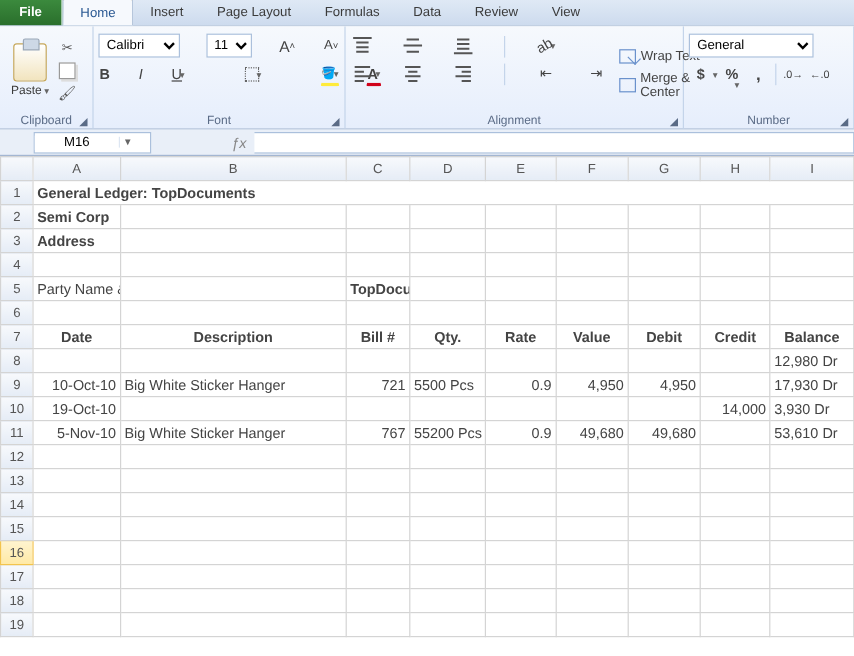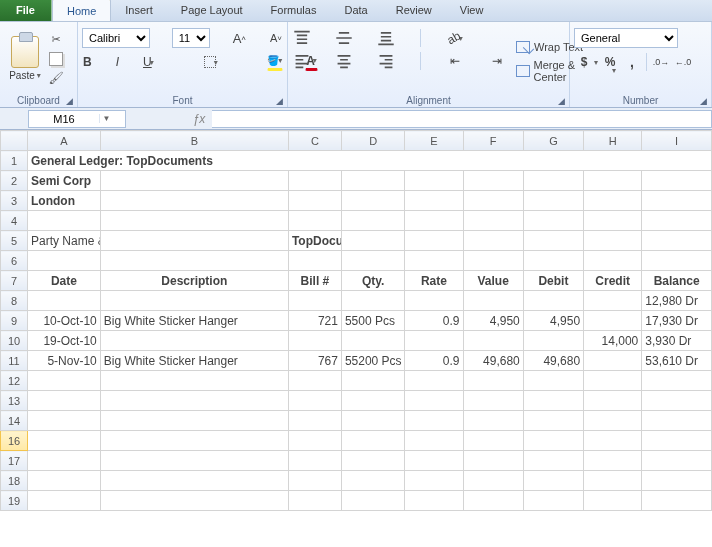--- a/index.html
+++ b/index.html
@@ -21,21 +21,21 @@
   .big-btn { width: 42px; display: flex; flex-direction: column; align-items: center; justify-content: center; }
   .clip-icon { width: 28px; height: 32px; border: 1px solid #c7a85a; border-radius: 3px; background: linear-gradient(#fff,#f2e4be); position: relative; }
   .clip-icon::before { content: ""; position: absolute; top: -5px; left: 7px; width: 12px; height: 8px; border: 1px solid #9aa7b7; border-radius: 2px 2px 0 0; background: #cdd8e6; }
   .big-btn span.cap { font-size: 10px; color: #3b3b3b; margin-top: 2px; display: flex; align-items: center; gap: 2px; }
   .mini-col { display: flex; flex-direction: column; gap: 3px; justify-content: center; padding: 2px 2px; }
   .mini { width: 16px; height: 16px; display: flex; align-items: center; justify-content: center; font-size: 11px; color: #555; border: 1px solid transparent; border-radius: 2px; }
   .scissors::before { content: "\2702"; }
   .copy-ic { width: 14px; height: 14px; border: 1px solid #999; background: #fff; box-shadow: 2px 2px 0 #ddd; }
   .brush::before { content: "\1F58C"; font-size: 12px; }
 
-  .font-row { display: flex; align-items: center; gap: 22px; }
+  .font-row { display: flex; align-items: flex-end; gap: 22px; }
   select.fsel, input.fsel { height: 20px; border: 1px solid #abc0dc; font-size: 11px; background: #fff; padding: 0 2px; }
   .sq { width: 20px; height: 20px; display: flex; align-items: center; justify-content: center; border: 1px solid transparent; border-radius: 2px; font-size: 12px; color: #444; }
   .dd { font-size: 8px; color: #666; margin-left: -2px; }
   .sep { width: 1px; height: 18px; background: #c4d4ea; margin: 0 2px; }
   .fc-under { border-bottom: 3px solid #d0021b; line-height: 12px; height: 18px; }
   .fill-under { border-bottom: 3px solid #ffeb3b; line-height: 12px; height: 18px; }
   .bord-ic { width: 12px; height: 12px; border: 1px dotted #666; display: inline-block; }
   .indent-l::before { content: "\21E4"; }
   .indent-r::before { content: "\21E5"; }
 
@@ -277,21 +277,21 @@
           <td></td>
           <td></td>
           <td></td>
           <td></td>
           <td></td>
           <td></td>
           <td></td>
         </tr>
         <tr>
           <td class="rh">3</td>
-          <td class="b lalign">London</td>
+          <td class="b lalign">Address</td>
           <td></td>
           <td></td>
           <td></td>
           <td></td>
           <td></td>
           <td></td>
           <td></td>
           <td></td>
         </tr>
         <tr>
@@ -420,20 +420,32 @@
           <td></td>
           <td></td>
           <td></td>
           <td></td>
           <td></td>
           <td></td>
           <td></td>
           <td></td>
         </tr>
         <tr>
+          <td class="rh">15</td>
+          <td></td>
+          <td></td>
+          <td></td>
+          <td></td>
+          <td></td>
+          <td></td>
+          <td></td>
+          <td></td>
+          <td></td>
+        </tr>
+        <tr>
           <td class="rh sel">16</td>
           <td></td>
           <td></td>
           <td></td>
           <td></td>
           <td></td>
           <td></td>
           <td></td>
           <td></td>
           <td></td>

